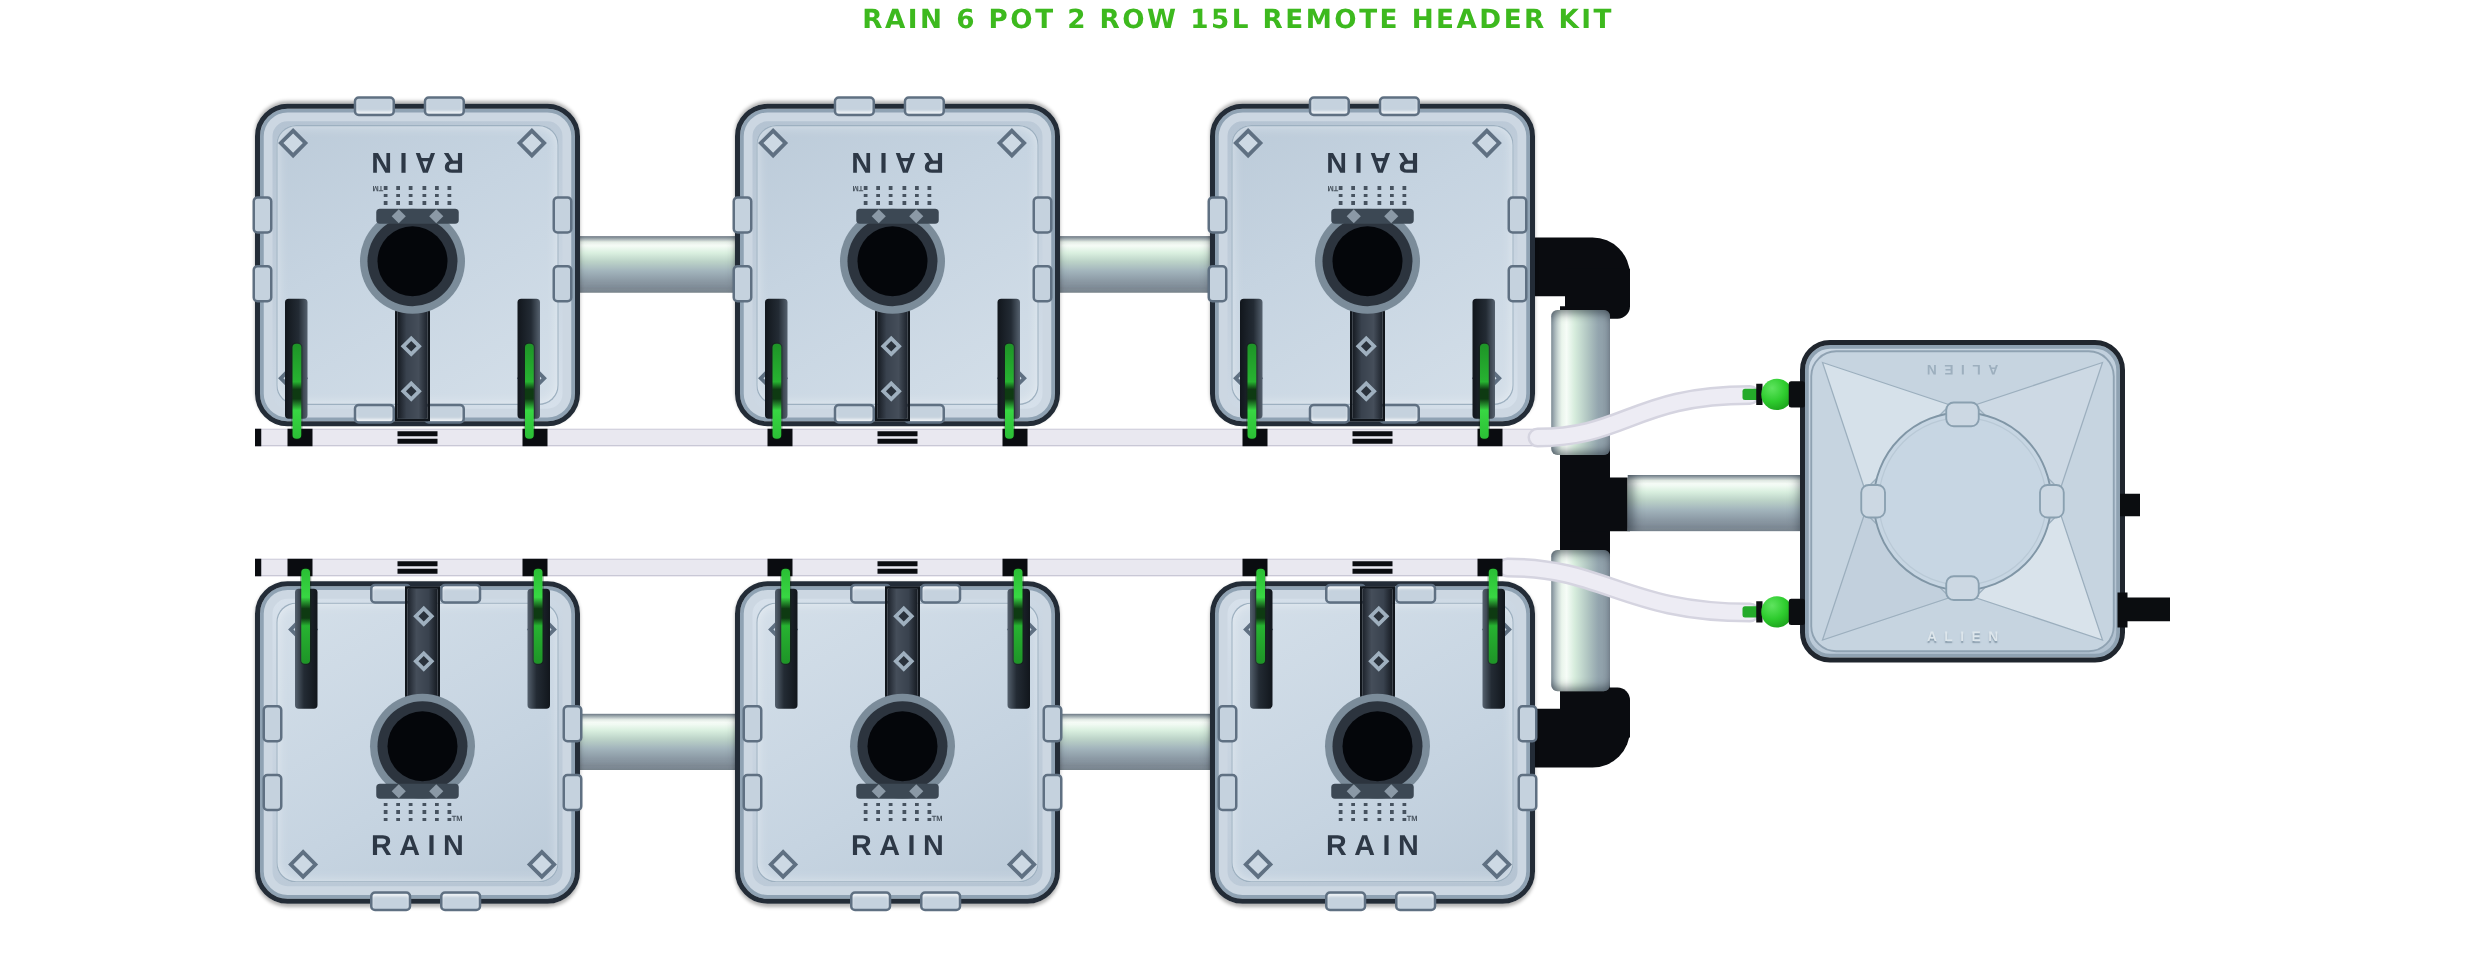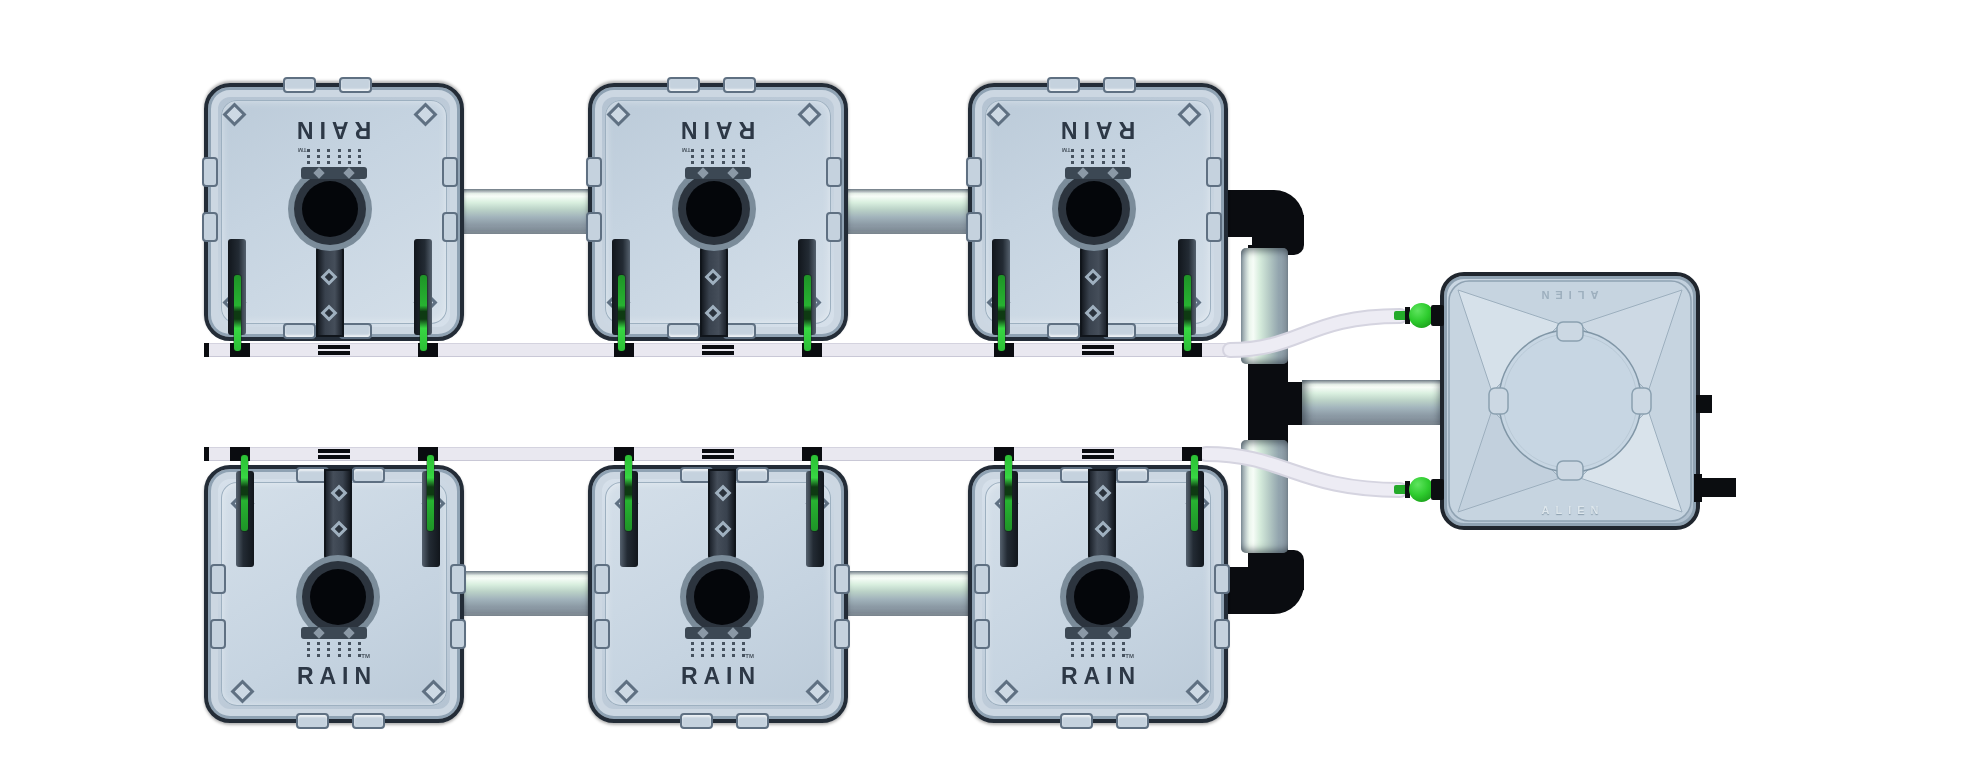--- a/index.html
+++ b/index.html
@@ -97,20 +97,21 @@
   .v-tick{position:absolute;left:11px;top:4px;width:5px;height:17px;background:#0c0e11;}
   .v-ball{position:absolute;left:15px;top:0;width:25px;height:25px;border-radius:50%;
     background:radial-gradient(circle at 35% 30%,#5fe45f 0%,var(--valve-green,#2ecc2e) 45%,#1a9c1a 85%);}
   .v-fit{position:absolute;left:37px;top:2px;width:13px;height:21px;background:#0c0e11;border-radius:2px;}
 </style>
 </head>
 <body>
 
 <div class="stage">
 
+  <div class="title">RAIN 6 POT 2 ROW 15L REMOTE HEADER KIT</div>
 
   <div class="pipe-h" style="left:455px;top:189px;width:140px;"></div>
   <div class="pipe-h" style="left:840px;top:189px;width:134px;"></div>
   <div class="pipe-h" style="left:455px;top:571px;width:140px;"></div>
   <div class="pipe-h" style="left:840px;top:571px;width:134px;"></div>
 
   <div class="blk elbow-tr" style="left:1228px;top:190px;width:76px;height:47px;"></div>
   <div class="blk" style="left:1252px;top:215px;width:52px;height:40px;border-radius:0 0 10px 0;"></div>
   <div class="blk" style="left:1248px;top:245px;width:40px;height:330px;"></div>
   <div class="blk" style="left:1248px;top:382px;width:56px;height:43px;"></div>

